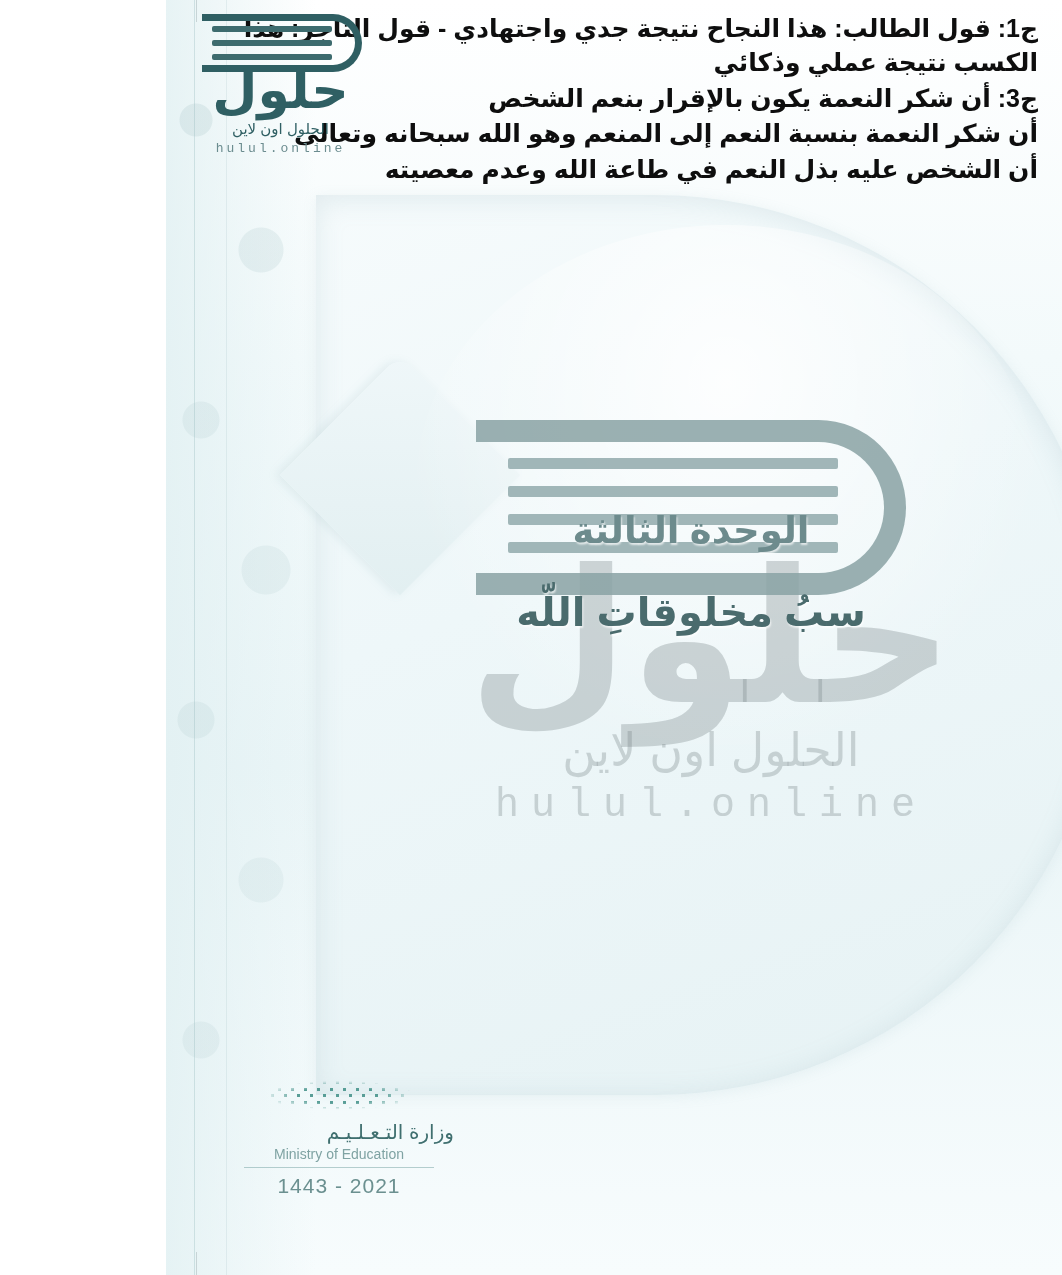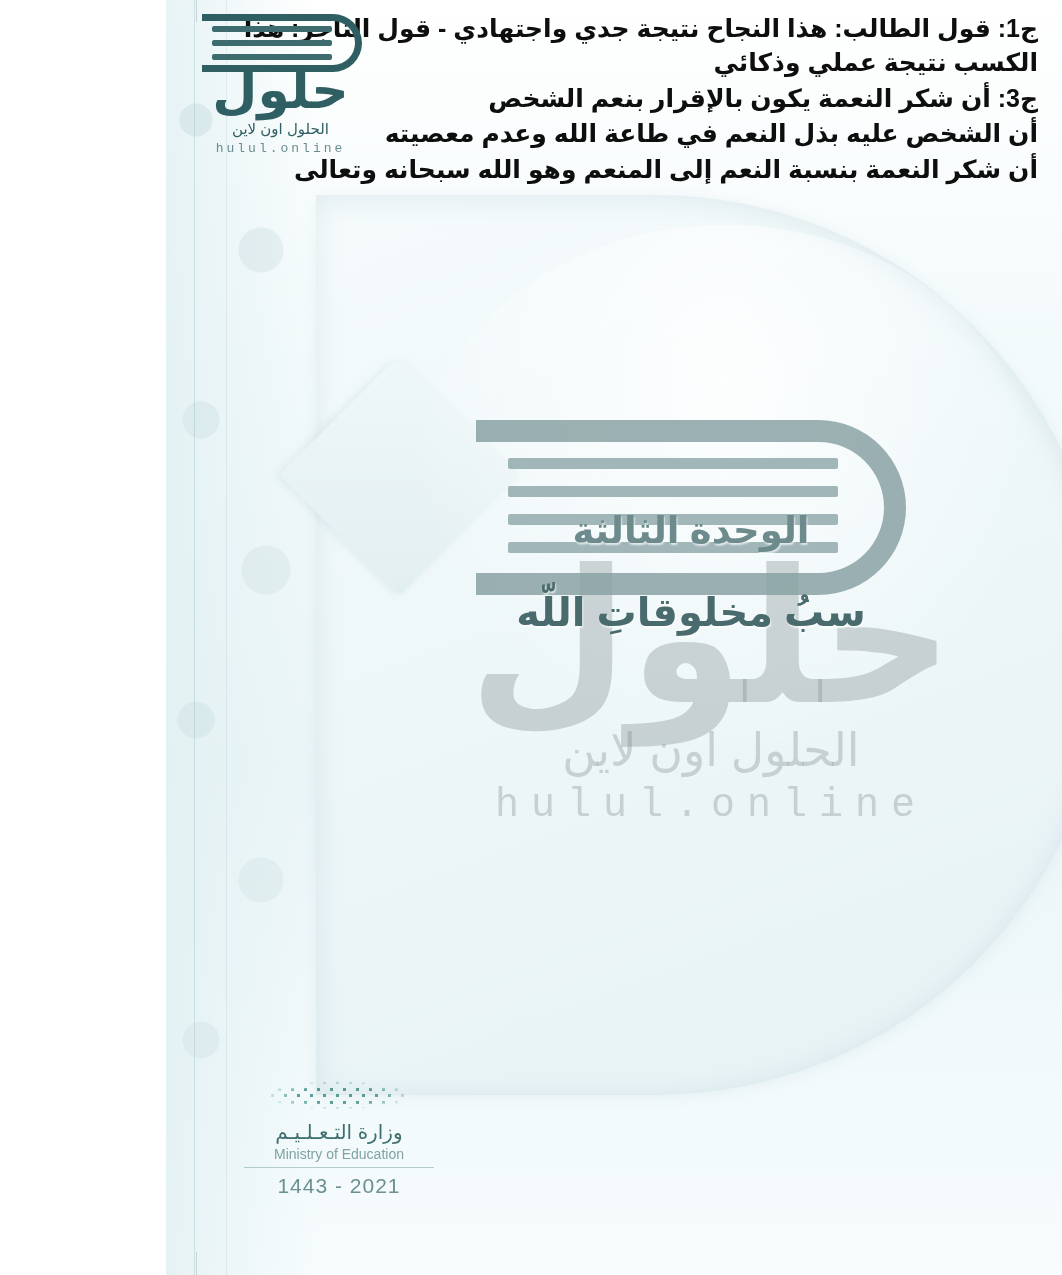--- a/index.html
+++ b/index.html
@@ -269,20 +269,21 @@
     background-position: 0 0, 6px 6px;
     -webkit-mask-image: radial-gradient(ellipse 105px 20px at 50% 60%, #000 40%, transparent 72%);
     mask-image: radial-gradient(ellipse 105px 20px at 50% 60%, #000 40%, transparent 72%);
     opacity: 0.85;
   }
   .ministry .min-ar {
     font-size: 20px;
     letter-spacing: 2px;
     margin-top: 8px;
     color: #3f6f6f;
+    text-align: right;
   }
   .ministry .min-en {
     font-size: 14px;
     color: #7fa3a3;
     margin-top: 2px;
   }
   .ministry .min-year {
     font-size: 21px;
     color: #6b9090;
     margin-top: 6px;
@@ -314,22 +315,22 @@
 
   <div class="ornament-band"></div>
   <div class="ornament-band-2"></div>
 
   <div class="petal"></div>
   <div class="petal-gloss"></div>
 
   <div class="answers">
     <p>ج1: قول الطالب: هذا النجاح نتيجة جدي واجتهادي - قول التاجر: هذا الكسب نتيجة عملي وذكائي</p>
     <p>ج3: أن شكر النعمة يكون بالإقرار بنعم الشخص</p>
+    <p>أن شكر النعمة بنسبة النعم إلى المنعم وهو الله سبحانه وتعالى</p>
     <p>أن الشخص عليه بذل النعم في طاعة الله وعدم معصيته</p>
-    <p>أن شكر النعمة بنسبة النعم إلى المنعم وهو الله سبحانه وتعالى</p>
   </div>
 
   <div class="brand-top">
     <div class="book-mark">
       <div class="bm-body"></div>
       <div class="bm-line" style="top:12px;"></div>
       <div class="bm-line" style="top:26px;"></div>
       <div class="bm-line" style="top:40px;"></div>
     </div>
     <div class="word">حلول</div>

